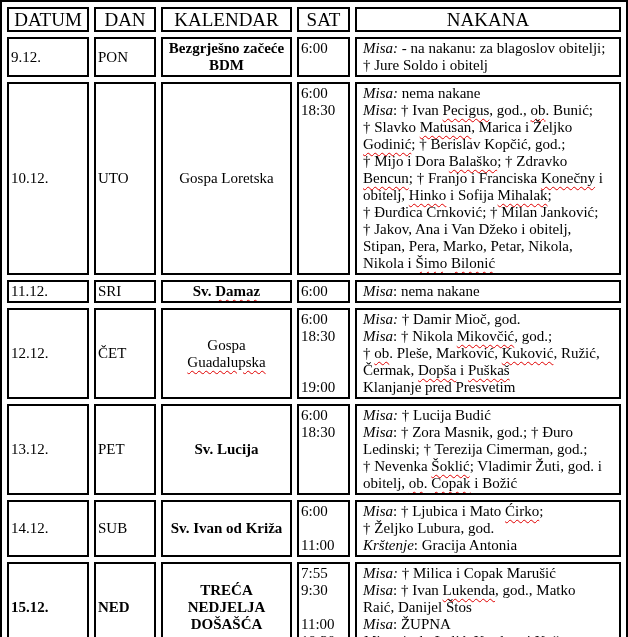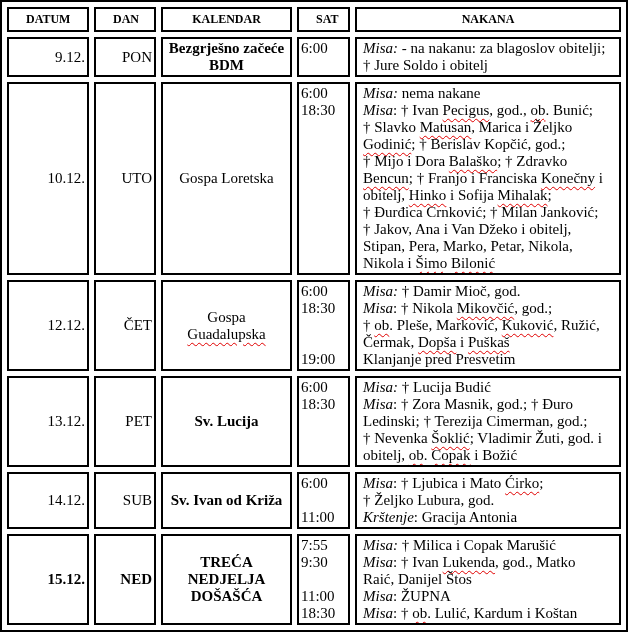--- a/index.html
+++ b/index.html
@@ -21,28 +21,28 @@
     background: #ffffff;
     font-size: 15px;
     line-height: 17px;
   }
   th, td {
     border: 2px solid #000000;
     padding: 1px 2px;
     overflow: hidden;
   }
   th {
-    font-size: 12px;
-    font-weight: bold;
+    font-size: 19px;
+    font-weight: normal;
     text-align: center;
-    padding: 2px 17px;
+    padding: 2px 4px;
     vertical-align: middle;
   }
   td.c-datum, td.c-dan {
-    text-align: right;
+    text-align: left;
     vertical-align: middle;
   }
   td.c-kalendar {
     text-align: center;
     vertical-align: middle;
   }
   td.c-sat {
     text-align: right;
     vertical-align: top;
     padding-right: 21px;
@@ -119,20 +119,33 @@
           <div class="line"><span>† Mijo i Dora </span><span class="sq">Balaško</span><span>; † Zdravko</span></div>
           <div class="line"><span class="sq">Bencun</span><span>; † Franjo i Franciska </span><span class="sq">Konečny</span><span> i</span></div>
           <div class="line"><span>obitelj, </span><span class="sq">Hinko</span><span> i Sofija </span><span class="sq">Mihalak</span><span>;</span></div>
           <div class="line"><span>† Đurđica Crnković; † Milan Janković;</span></div>
           <div class="line"><span>† Jakov, Ana i Van Džeko i obitelj,</span></div>
           <div class="line"><span>Stipan, Pera, Marko, Petar, Nikola,</span></div>
           <div class="line"><span>Nikola i </span><span class="sq">Šimo</span><span> </span><span class="sq">Bilonić</span></div>
         </td>
       </tr>
       <tr>
+        <td class="c-datum">11.12.</td>
+        <td class="c-dan">SRI</td>
+        <td class="c-kalendar bold">
+          <div class="line"><span>Sv. </span><span class="sq">Damaz</span></div>
+        </td>
+        <td class="c-sat">
+          <div class="line"><span>6:00</span></div>
+        </td>
+        <td class="c-nakana">
+          <div class="line"><span class="it">Misa</span><span>: nema nakane</span></div>
+        </td>
+      </tr>
+      <tr>
         <td class="c-datum">12.12.</td>
         <td class="c-dan">ČET</td>
         <td class="c-kalendar">
           <div class="line"><span>Gospa</span></div>
           <div class="line"><span class="sq">Guadalupska</span></div>
         </td>
         <td class="c-sat">
           <div class="line"><span>6:00</span></div>
           <div class="line"><span>18:30</span></div>
           <div class="line">&nbsp;</div>

